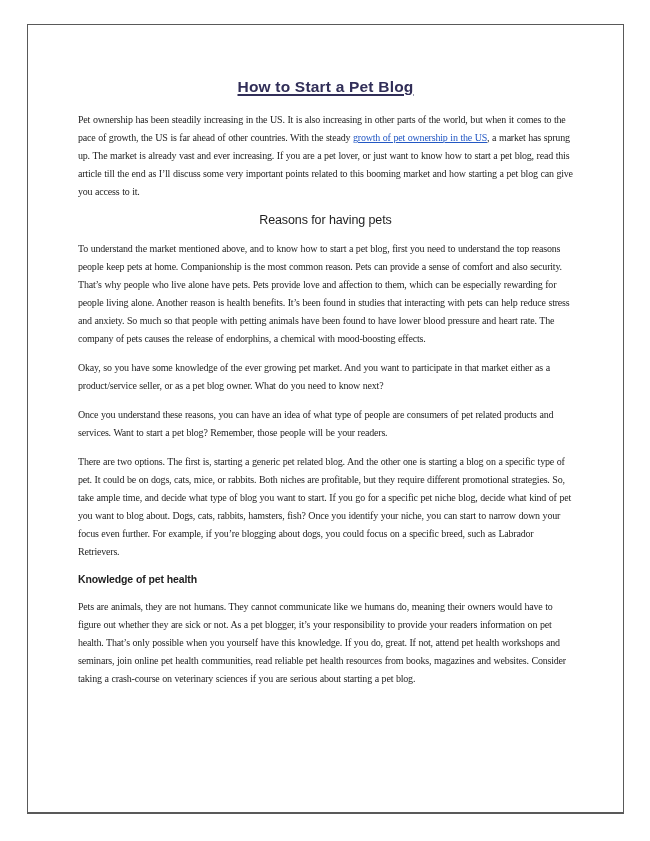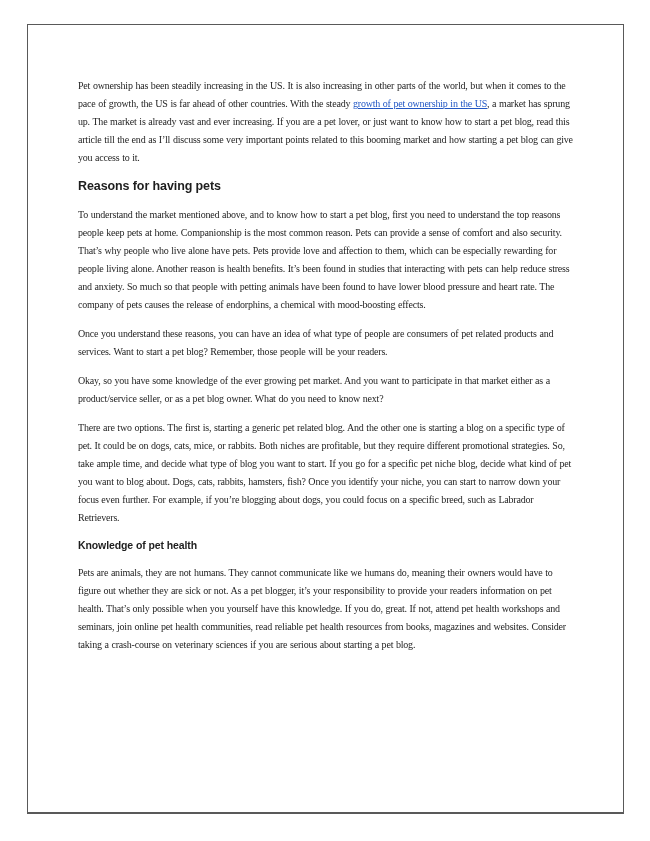--- a/index.html
+++ b/index.html
@@ -50,49 +50,51 @@
     letter-spacing: -0.2px;
     word-spacing: 0.4px;
     line-height: 18px;
     color: var(--body);
     margin-bottom: 11px;
     text-align: left;
     font-family: Liberation Serif, serif;
   }
   .heading-lg {
     font-size: 12.5px;
-    font-weight: bold;
+    font-weight: normal;
     color: var(--body);
     line-height: 17px;
     margin: 2px 0 11px 0;
     letter-spacing: -0.1px;
+    text-align: center;
   }
   .heading-sm {
     font-size: 10.5px;
     font-weight: bold;
     color: var(--body);
     line-height: 15px;
     margin: 2px 0 11px 0;
     letter-spacing: -0.1px;
   }
   .doc-link {
     color: var(--link);
     text-decoration: underline;
     cursor: pointer;
   }
 </style>
 </head>
 <body>
 
 <div class="canvas">
   <div class="page">
+    <h1 class="doc-title">How to Start a Pet Blog</h1>
     <div class="doc-body">
         <p class="para"><span>Pet ownership has been steadily increasing in the US. It is also increasing in other parts of the world, but when it comes to the pace of growth, the US is far ahead of other countries. With the steady </span><a class="doc-link" href="#">growth of pet ownership in the US</a><span>, a market has sprung up. The market is already vast and ever increasing. If you are a pet lover, or just want to know how to start a pet blog, read this article till the end as I’ll discuss some very important points related to this booming market and how starting a pet blog can give you access to it.</span></p>
         <div class="heading-lg">Reasons for having pets</div>
         <p class="para"><span>To understand the market mentioned above, and to know how to start a pet blog, first you need to understand the top reasons people keep pets at home. Companionship is the most common reason. Pets can provide a sense of comfort and also security. That’s why people who live alone have pets. Pets provide love and affection to them, which can be especially rewarding for people living alone. Another reason is health benefits. It’s been found in studies that interacting with pets can help reduce stress and anxiety. So much so that people with petting animals have been found to have lower blood pressure and heart rate. The company of pets causes the release of endorphins, a chemical with mood-boosting effects.</span></p>
+        <p class="para"><span>Okay, so you have some knowledge of the ever growing pet market. And you want to participate in that market either as a product/service seller, or as a pet blog owner. What do you need to know next?</span></p>
         <p class="para"><span>Once you understand these reasons, you can have an idea of what type of people are consumers of pet related products and services. Want to start a pet blog? Remember, those people will be your readers.</span></p>
-        <p class="para"><span>Okay, so you have some knowledge of the ever growing pet market. And you want to participate in that market either as a product/service seller, or as a pet blog owner. What do you need to know next?</span></p>
         <p class="para"><span>There are two options. The first is, starting a generic pet related blog. And the other one is starting a blog on a specific type of pet. It could be on dogs, cats, mice, or rabbits. Both niches are profitable, but they require different promotional strategies. So, take ample time, and decide what type of blog you want to start. If you go for a specific pet niche blog, decide what kind of pet you want to blog about. Dogs, cats, rabbits, hamsters, fish? Once you identify your niche, you can start to narrow down your focus even further. For example, if you’re blogging about dogs, you could focus on a specific breed, such as Labrador Retrievers.</span></p>
         <div class="heading-sm">Knowledge of pet health</div>
         <p class="para"><span>Pets are animals, they are not humans. They cannot communicate like we humans do, meaning their owners would have to figure out whether they are sick or not. As a pet blogger, it’s your responsibility to provide your readers information on pet health. That’s only possible when you yourself have this knowledge. If you do, great. If not, attend pet health workshops and seminars, join online pet health communities, read reliable pet health resources from books, magazines and websites. Consider taking a crash-course on veterinary sciences if you are serious about starting a pet blog.</span></p>
       </div>
   </div>
 </div>
 
 </body></html>

